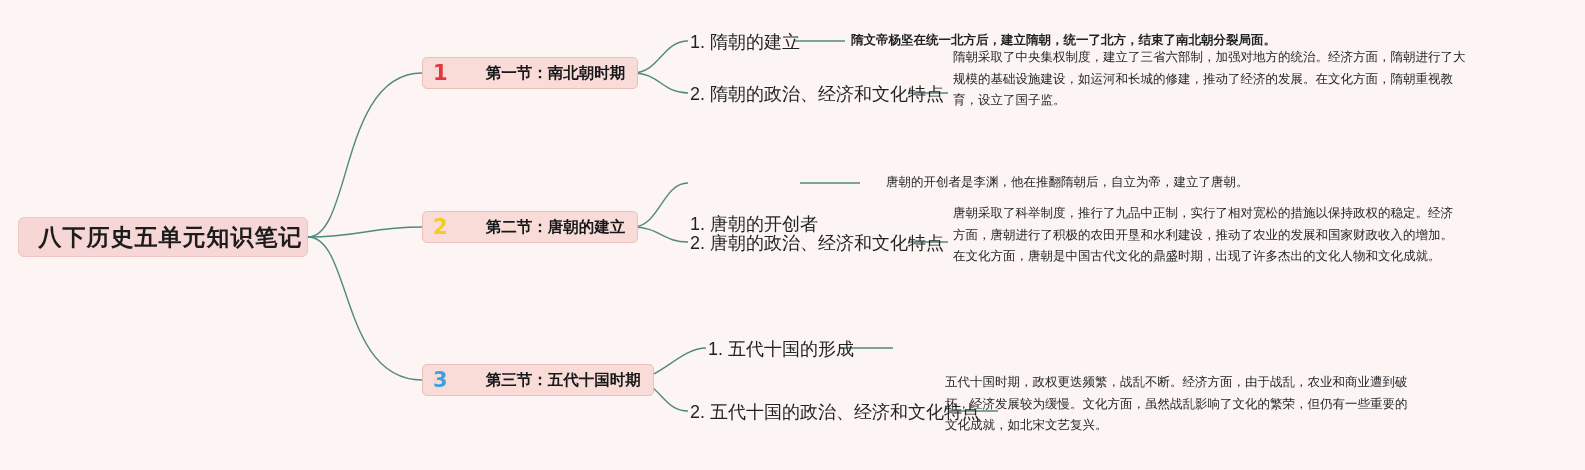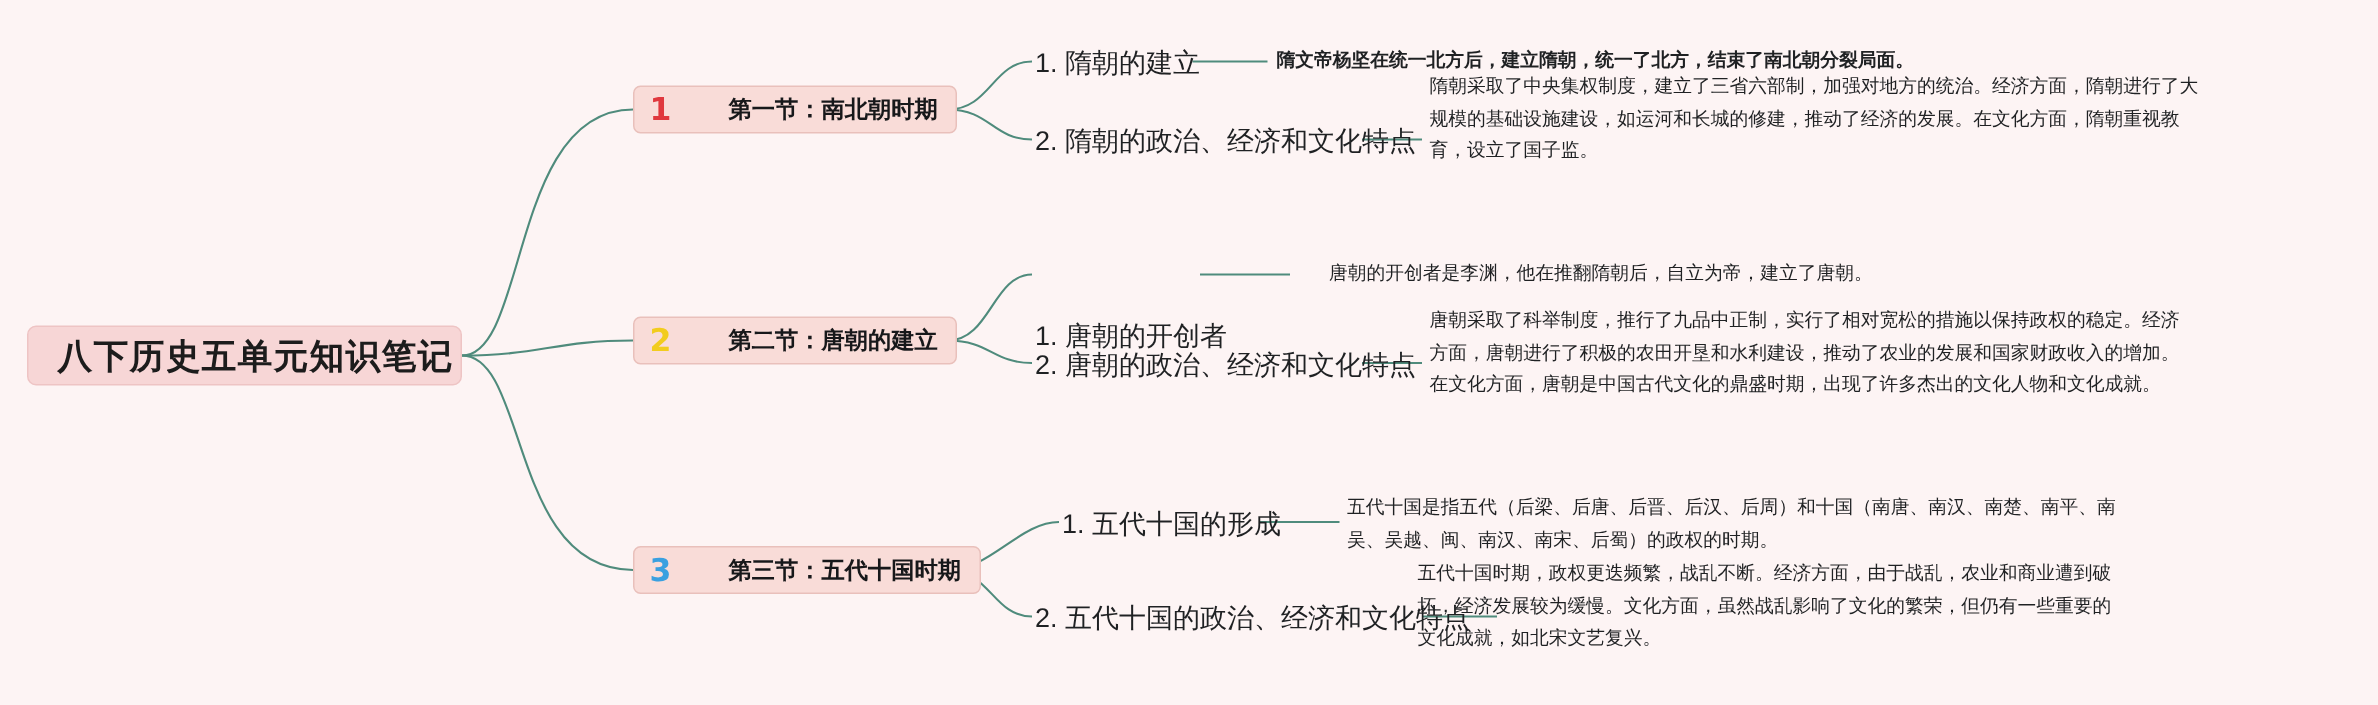--- a/index.html
+++ b/index.html
@@ -159,16 +159,15 @@
   <div class="node topic" id="t2">2. 隋朝的政治、经济和文化特点</div>
   <div class="node topic" id="t3">1. 唐朝的开创者</div>
   <div class="node topic" id="t4">2. 唐朝的政治、经济和文化特点</div>
   <div class="node topic" id="t5">1. 五代十国的形成</div>
   <div class="node topic" id="t6">2. 五代十国的政治、经济和文化特点</div>
 
   <div class="node detail" id="d1">隋文帝杨坚在统一北方后，建立隋朝，统一了北方，结束了南北朝分裂局面。</div>
   <div class="node detail" id="d2">隋朝采取了中央集权制度，建立了三省六部制，加强对地方的统治。经济方面，隋朝进行了大规模的基础设施建设，如运河和长城的修建，推动了经济的发展。在文化方面，隋朝重视教育，设立了国子监。</div>
   <div class="node detail" id="d3">唐朝的开创者是李渊，他在推翻隋朝后，自立为帝，建立了唐朝。</div>
   <div class="node detail" id="d4">唐朝采取了科举制度，推行了九品中正制，实行了相对宽松的措施以保持政权的稳定。经济方面，唐朝进行了积极的农田开垦和水利建设，推动了农业的发展和国家财政收入的增加。在文化方面，唐朝是中国古代文化的鼎盛时期，出现了许多杰出的文化人物和文化成就。</div>
-  <div class="node detail" id="d5">五代十国是指五代（后梁、后唐、后晋、后汉、后周）和十国（南唐、南汉、南楚、南平、南吴、吴越、闽、南汉、南宋、后蜀）的政权的时期。</div>
   <div class="node detail" id="d6">五代十国时期，政权更迭频繁，战乱不断。经济方面，由于战乱，农业和商业遭到破坏，经济发展较为缓慢。文化方面，虽然战乱影响了文化的繁荣，但仍有一些重要的文化成就，如北宋文艺复兴。</div>
 
 </div>
 
 </body></html>

